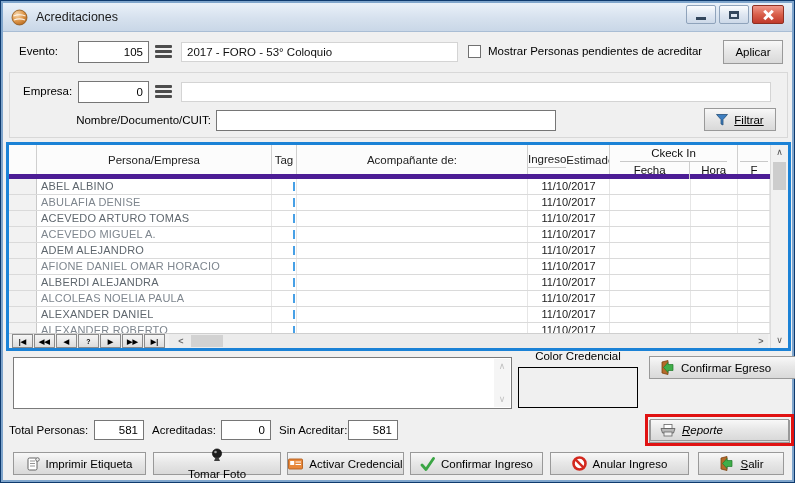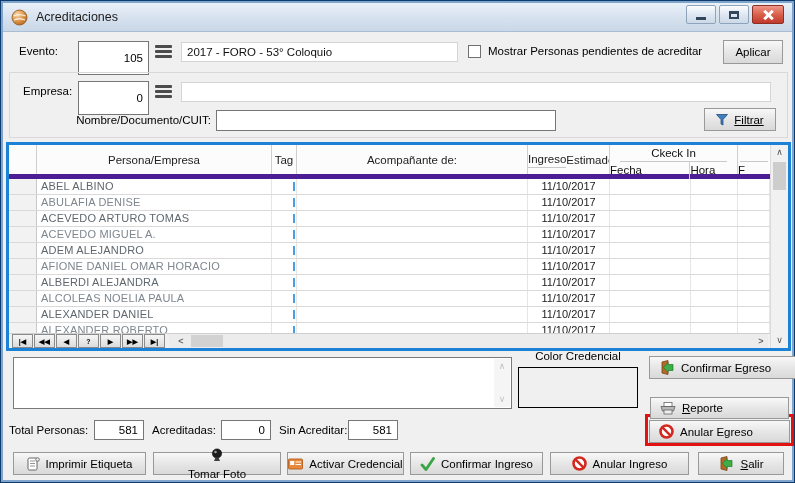--- a/index.html
+++ b/index.html
@@ -39,21 +39,21 @@
   .glyph-max { width:10px; height:8px; border:2px solid #33465c; border-top-width:3px; }
   .glyph-close { position:relative; width:12px; height:12px; }
   .glyph-close::before,.glyph-close::after {
     content:""; position:absolute; left:5px; top:0; width:3px; height:12px; background:#fff;
   }
   .glyph-close::before { transform:rotate(45deg); }
   .glyph-close::after  { transform:rotate(-45deg); }
 
   .lbl { color:#000; }
   .num-input, .txt-input {
-    border:1px solid #767676; background:#fff; height:34px;
+    border:1px solid #767676; background:#fff; height:22px;
     font-family:"Liberation Sans",sans-serif; font-size:11.5px; padding:0 5px; color:#000;
   }
   .num-input { text-align:right; }
   .flat-field { background:#fff; border:1px solid #d4d4d4; height:20px; display:flex; align-items:center; padding:0 5px; }
   .burger { width:17px; height:13px; display:flex; flex-direction:column; justify-content:space-between; }
   .burger i { display:block; height:3px; background:#4c4c4c; border-radius:1px; }
   .checkbox { width:13px; height:13px; border:1px solid #707070; background:#fff; display:inline-block; }
   .btn {
     background:linear-gradient(#f8f8f8,#e8e8e8 45%,#d9d9d9);
     border:1px solid #999; display:flex; align-items:center; justify-content:center;
@@ -71,21 +71,21 @@
   .grid-header { display:flex; height:34px; background:#fcfcfc; border-bottom:5px solid #4c1d95; }
   .hc { border-right:1px solid #cfcfcf; display:flex; align-items:center; justify-content:center;
         font-size:11.5px; color:#222; overflow:hidden; }
   .c1{width:28px;} .c2{width:235px;} .c3{width:25px;} .c4{width:231px;}
   .c5{width:82px;} .c6{width:81px;} .c7{width:47px;} .c8{width:32px; border-right:none;}
   .hc.stacked { flex-direction:row; justify-content:space-between; padding-top:1px; }
   .grp-label { height:16px; line-height:15px; border-bottom:1px solid #c9c9c9; width:85%; text-align:center; }
   .sub-line { height:17px; line-height:17px; text-align:center; width:100%; }
   .hgroup { display:flex; flex-direction:column; border-right:1px solid #cfcfcf; padding-top:1px; }
   .hgroup .subrow { display:flex; height:17px; }
-  .hgroup .subrow span { line-height:17px; text-align:left; }
+  .hgroup .subrow span { line-height:17px; text-align:center; }
   .hgroup .subrow .s1 { width:81px; border-right:1px solid #cfcfcf; }
   .hgroup .subrow .s2 { width:47px; }
 
   .grid-body { height:154px; overflow:hidden; background:#fff; }
   .grow { display:flex; height:16px; border-bottom:1px solid #dadada; }
   .rc { border-right:1px solid #e6e6e6; overflow:hidden; white-space:nowrap; }
   .rc.c1 { background:#f2f2f2; border-right:1px solid #c9c9c9; }
   .name { font-size:11px; color:#7e868e; padding:1px 0 0 4px; filter:blur(0.7px); letter-spacing:0.2px; }
   .grow:nth-child(odd) .name { color:#5f676e; }
   .tagc { display:flex; align-items:center; justify-content:flex-end; }
@@ -385,21 +385,21 @@
     <span>Confirmar Egreso</span>
   </div>
   <div class="abs btn btn-left" style="left:648px; top:387px; width:141px; height:23px;margin-top:32px;">
     <svg class="icon" width="15" height="15" viewBox="0 0 15 15">
       <circle cx="7.5" cy="7.5" r="6" fill="#fff" stroke="#d3281e" stroke-width="2.6"></circle>
       <line x1="3.4" y1="3.4" x2="11.6" y2="11.6" stroke="#d3281e" stroke-width="2.4"></line>
     </svg>
     <span>Anular Egreso</span>
   </div>
   <div class="hl-rect"></div>
-  <div class="abs btn btn-left" style="left:649px; top:396px; width:139px; height:22px;">
+  <div class="abs btn btn-left" style="left:649px; top:418px; width:139px; height:22px;font-style:italic;">
     <svg class="icon" width="16" height="13" viewBox="0 0 16 13">
       <rect x="4" y="0.5" width="8" height="4" fill="#fff" stroke="#666" stroke-width="0.8"></rect>
       <path d="M1 4.5 L15 4.5 L13.5 9 L2.5 9 Z" fill="#b9b9b9" stroke="#5a5a5a" stroke-width="0.8"></path>
       <rect x="4" y="8" width="8" height="4" fill="#eee" stroke="#666" stroke-width="0.8"></rect>
     </svg>
     <span><u class="accel">R</u><span>eporte</span></span>
   </div>
 
   <span class="abs lbl" style="left:8px; top:423px;">Total Personas:</span>
   <input class="abs num-input" style="left: 93px; top: 419px; width: 50px; height: 20px;" readonly="" value="581">

